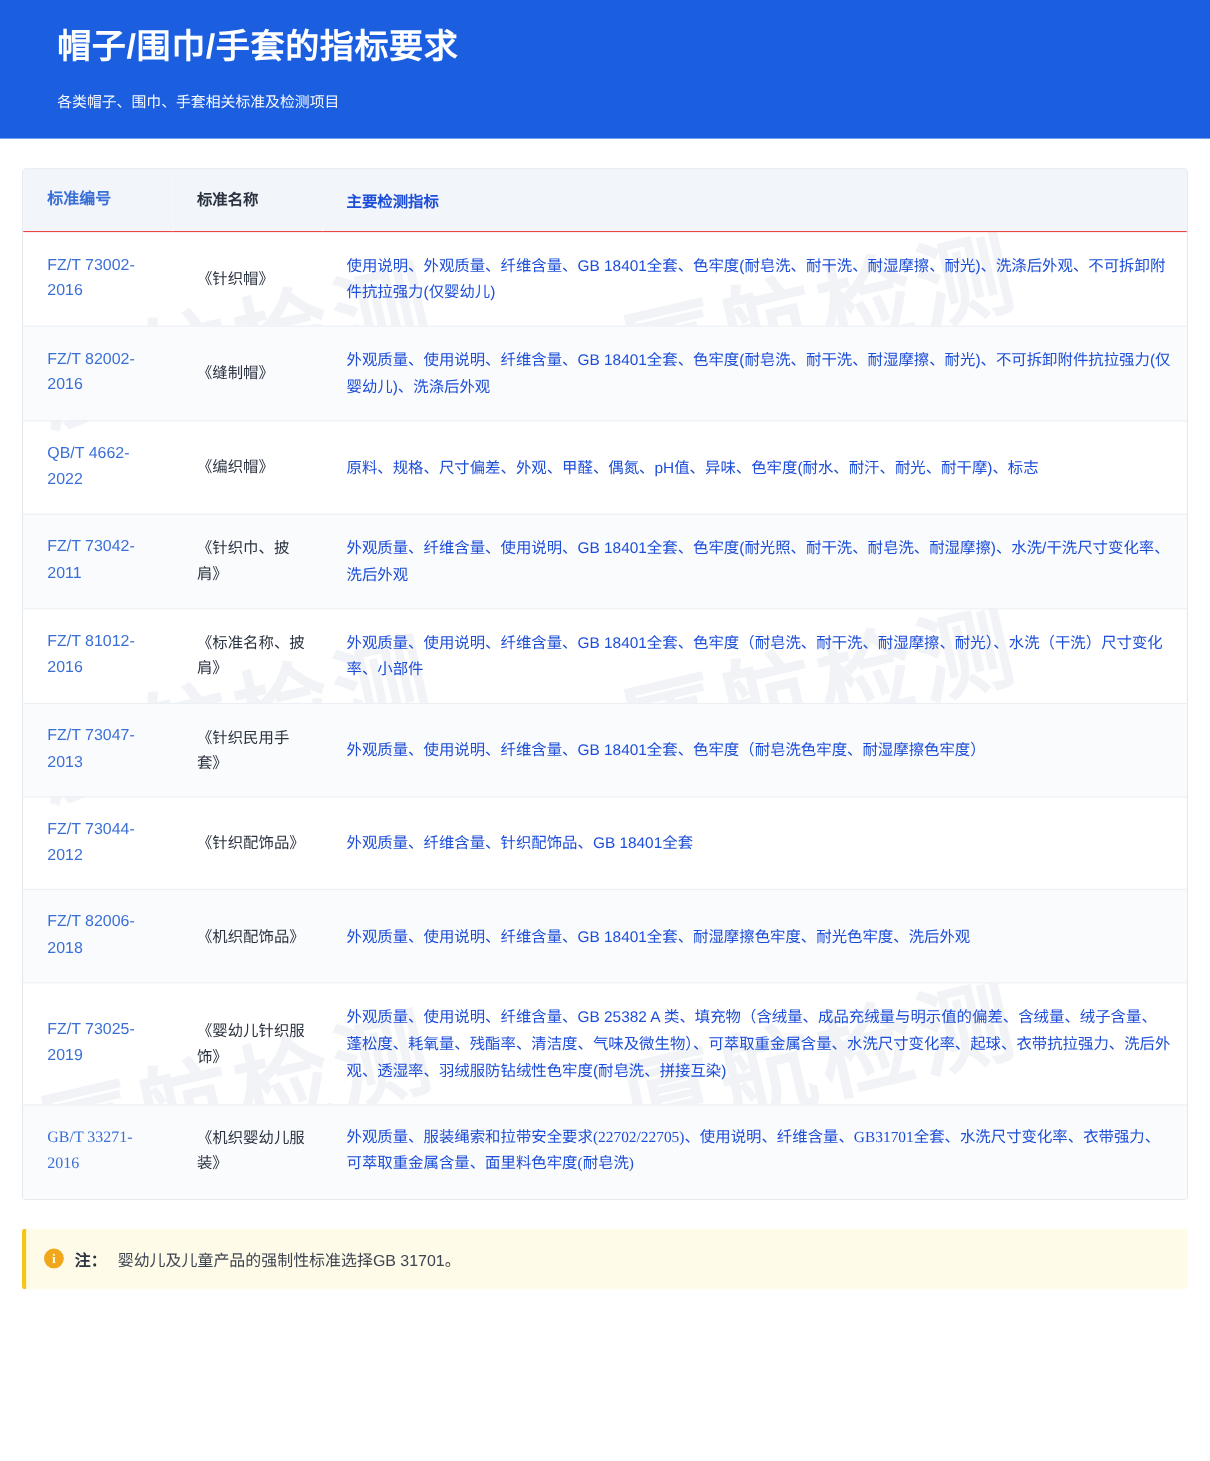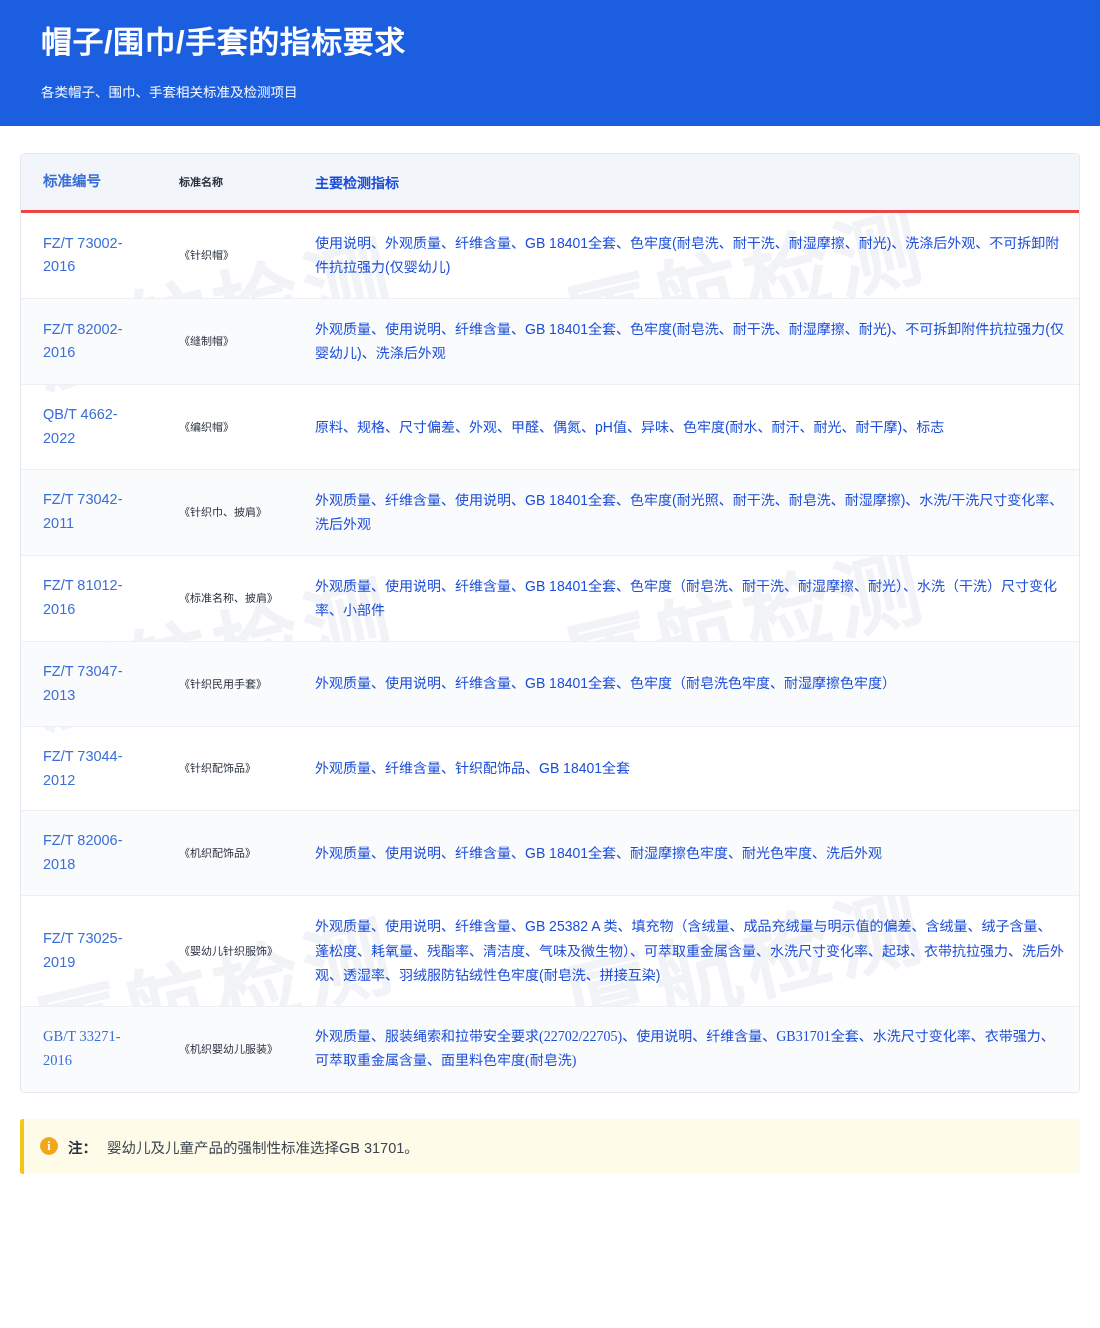--- a/index.html
+++ b/index.html
@@ -13,21 +13,21 @@
   body {
     position: relative;
     min-height: 1328px;
     overflow: hidden;
   }
 
   
   .header {
     background: #1b5fe0;
     color: #ffffff;
-    padding: 24px 32px 22px 41px;
+    padding: 24px 32px 22px 52px;
     height: 126px;
   }
   .header-title {
     font-size: 31px;
     font-weight: bold;
     letter-spacing: 0.5px;
     line-height: 1.25;
     margin: 0 0 18px 0;
   }
   .header-sub {
@@ -74,32 +74,32 @@
     font-size: 14px;
     color: #333a45;
   }
   thead th {
     background: #f2f5fa;
     text-align: left;
     font-weight: bold;
     color: #2b3340;
     font-size: 14.5px;
     padding: 16px 14px 16px 22px;
-    border-bottom: 3px solid #ef4444;
+    border-bottom: 1px solid #ef4444;
   }
   tbody td {
     padding: 18px 14px 18px 22px;
     border-bottom: 1px solid #eceff4;
     vertical-align: middle;
     line-height: 1.75;
   }
   tbody tr:last-child td { border-bottom: none; font-family: Liberation Serif, serif; }
   tbody tr:nth-child(even) { background: #fafbfd; }
   .col-code { width: 136px; color: #3a6fd8; font-size: 14.5px; line-height: 1.65; }
-  .col-name { width: 136px; color: #2b3340; font-size: 11px; line-height: 1.65; }
+  .col-name { width: 136px; color: #2b3340; font-size: 14px; line-height: 1.65; }
   .col-items { color: #1d4ed8; font-size: 14px; }
 
   
   .note {
     position: relative;
     z-index: 10;
     margin: 26px 20px 28px 20px;
     background: #fffbe9;
     border-left: 4px solid #f5c518;
     border-radius: 3px;

